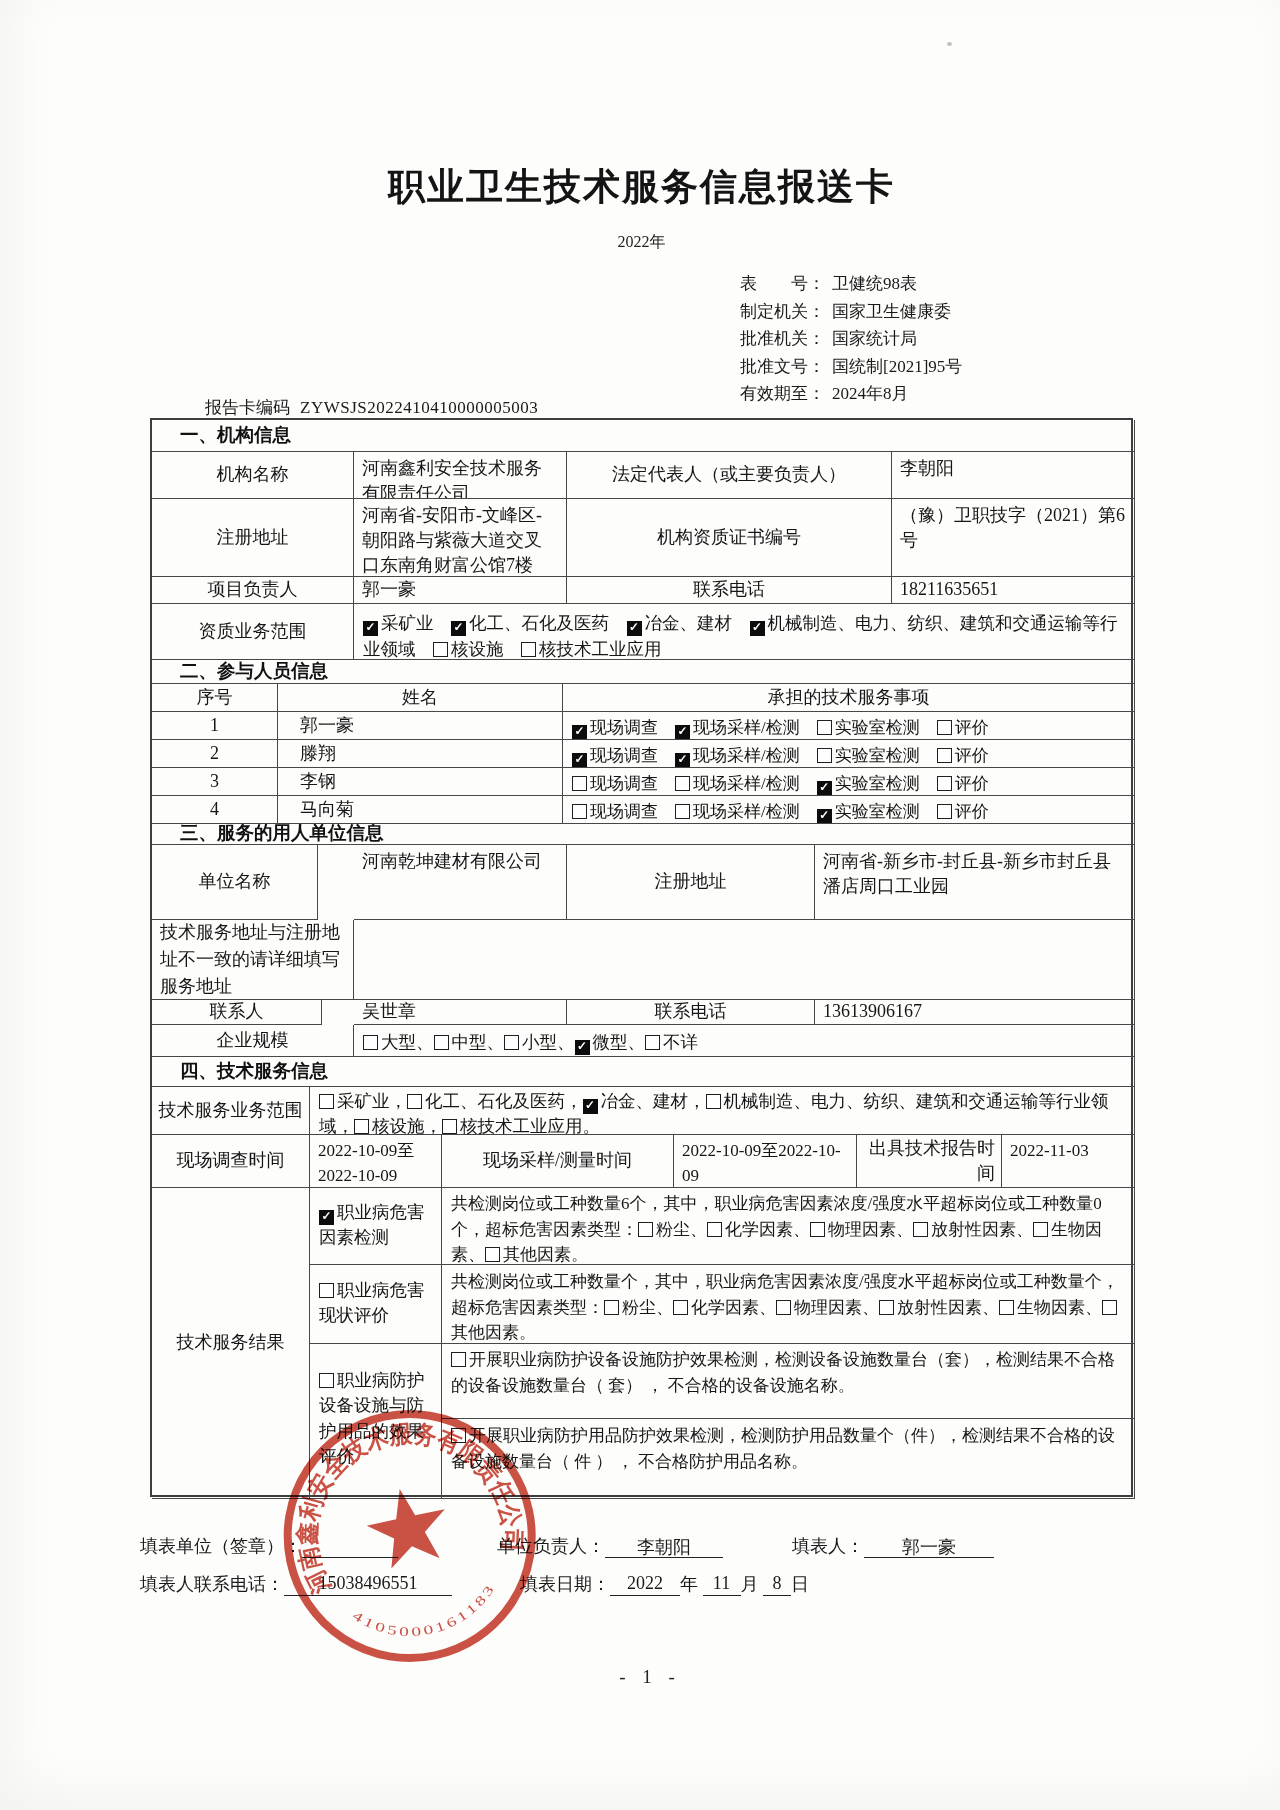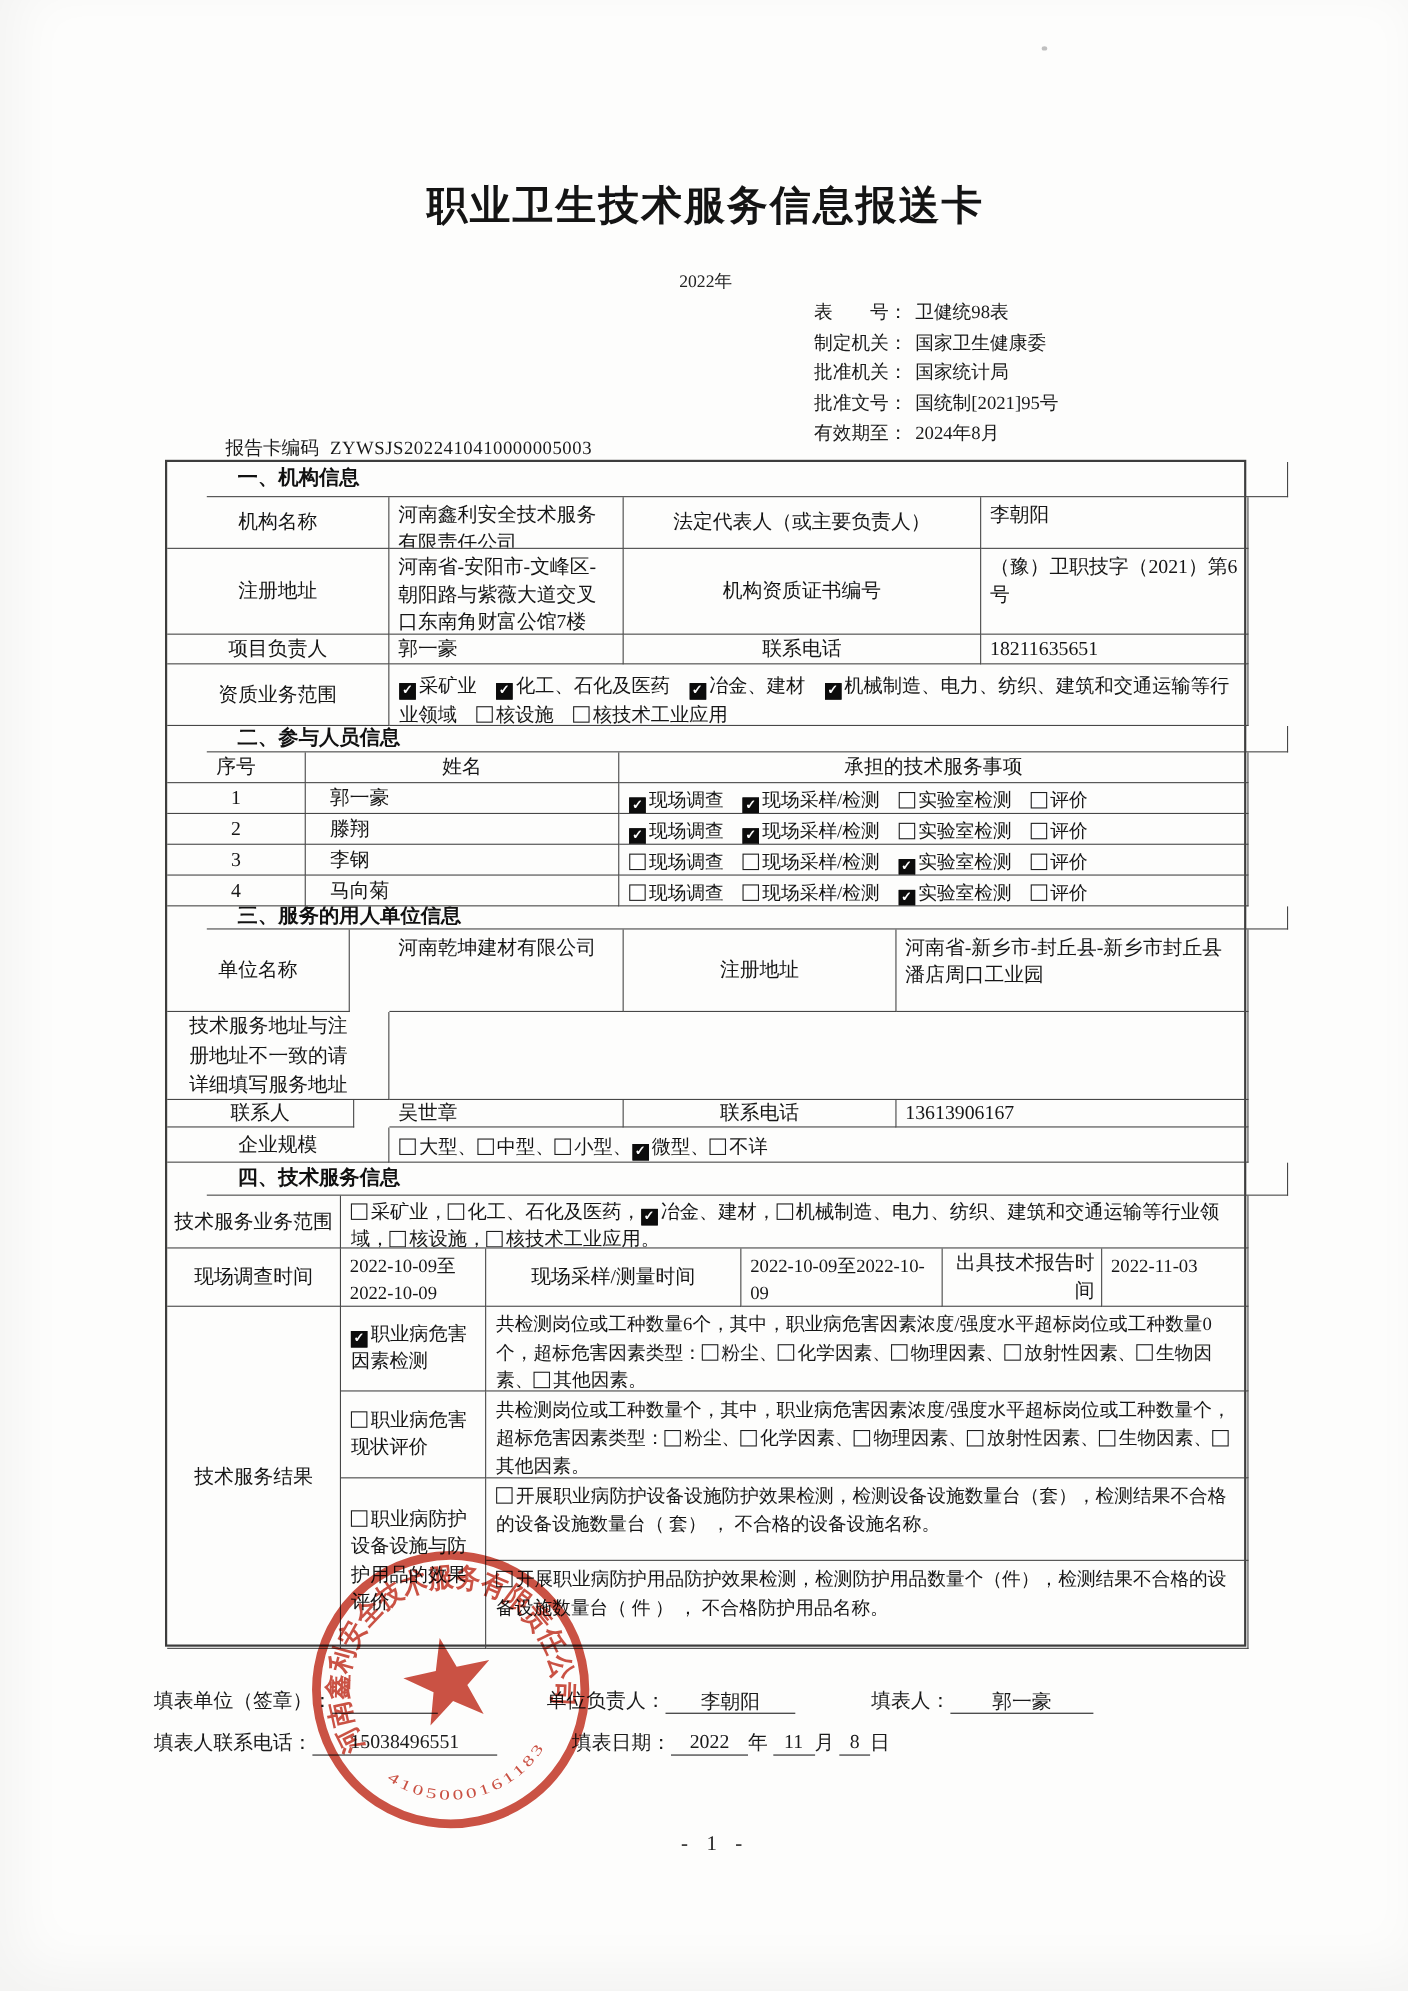--- a/index.html
+++ b/index.html
@@ -2,34 +2,34 @@
 <html><head>
 <meta charset="utf-8">
 <style>
   html,body{margin:0;padding:0;background:#e9e9e9;}
   .page{position:relative;width:1280px;height:1810px;background:#fdfdfc;overflow:hidden;
         font-family:"Liberation Serif","DejaVu Serif",serif;color:#1c1c1c;
         box-shadow:inset 14px -18px 50px rgba(0,0,0,.045);}
   .dot{position:absolute;left:947px;top:42px;width:5px;height:4px;border-radius:50%;background:#c0c0c0;}
   .title{position:absolute;left:150px;top:162px;width:983px;margin:0;text-align:center;
          font-size:37px;font-weight:800;letter-spacing:2px;color:#141414;}
-  .subtitle{position:absolute;left:150px;top:246px;width:983px;text-align:center;font-size:16px;color:#222;}
+  .subtitle{position:absolute;left:150px;top:232px;width:983px;text-align:center;font-size:16px;color:#222;}
   .meta{position:absolute;left:740px;top:270px;font-size:17px;line-height:27.5px;color:#1a1a1a;}
   .meta-label{display:inline-block;min-width:92px;}
   .report-code{position:absolute;left:205px;top:396px;font-size:17px;color:#1a1a1a;}
   .report-code .code{margin-left:10px;letter-spacing:.5px;}
   .tbl{position:absolute;left:150px;top:418px;width:983px;height:1079px;border:2px solid #3d3d3d;box-sizing:border-box;}
   .cell{position:absolute;box-sizing:border-box;border-right:1.5px solid #474747;border-bottom:1.5px solid #474747;
         font-size:18px;line-height:1.4;color:#161616;overflow:hidden;}
   .c{display:flex;align-items:center;justify-content:center;text-align:right;padding:0 6px;}
   .l{display:flex;align-items:center;padding:2px 8px;}
   .lt{padding:4px 8px;}
   .pl{padding-left:22px;}
-  .addr3{padding:2px 20px;line-height:1.5;}
-  .sech{display:flex;align-items:center;padding-left:28px;font-weight:bold;font-size:18.5px;color:#111;margin-left:36px;}
+  .addr3{padding:2px 8px;line-height:1.5;}
+  .sech{display:flex;align-items:center;padding-left:28px;font-weight:bold;font-size:18.5px;color:#111;}
   .rich{padding:4px 9px;line-height:1.5;font-size:17.5px;}
   .sm{font-size:17px;}
   .cb{display:inline-block;width:15px;height:15px;border:1.8px solid #1f1f1f;box-sizing:border-box;
       margin-right:3px;vertical-align:-2px;background:#fff;font-size:12px;line-height:11px;text-align:center;}
   .cb.on{background:#0c0c0c;border-color:#0c0c0c;color:#fff;font-weight:bold;}
   .footer-line{position:absolute;font-size:18px;color:#1a1a1a;}
   .ul{display:inline-block;border-bottom:1.6px solid #222;text-align:center;height:22px;vertical-align:bottom;}
   .pagenum{position:absolute;left:560px;top:1666px;width:180px;text-align:center;font-size:19px;
            letter-spacing:6px;color:#222;}
   .stamp{position:absolute;left:276px;top:1400px;transform:rotate(-12deg);mix-blend-mode:multiply;opacity:.88;}

